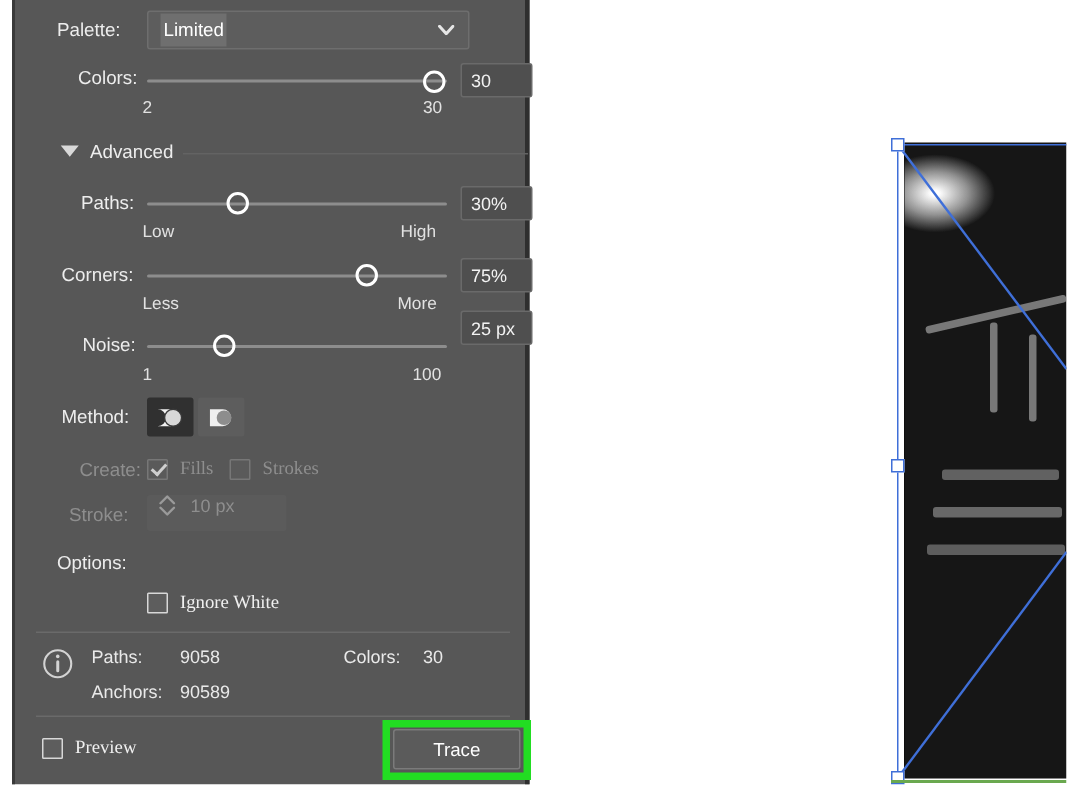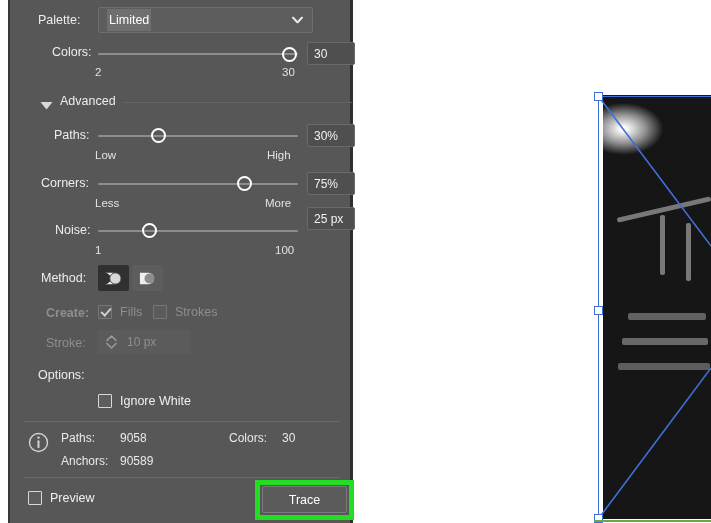--- a/index.html
+++ b/index.html
@@ -54,21 +54,21 @@
   }
   .numbox{
     position:absolute;height:23px;width:48px;
     background:#4f4f4f;border:1px solid #6a6a6a;border-radius:2px;
     box-sizing:border-box;display:flex;align-items:center;
     padding-left:6px;font-size:12px;color:#f2f2f2;
   }
   .endlab{position:absolute;font-size:11.5px;color:#e2e2e2;}
 
   
-  .adv{position:absolute;left:30px;top:94px;display:flex;align-items:flex-end;gap:7px;}
+  .adv{position:absolute;left:30px;top:94px;display:flex;align-items:flex-start;gap:7px;}
   .tri{width:13px;height:9px;}
   .adv-txt{font-size:12.5px;color:#ededed;}
   .adv-rule{
     position:absolute;left:112px;top:102px;width:230px;height:1px;background:#636363;
   }
 
   
   .methbox{
     position:absolute;display:flex;align-items:center;justify-content:center;
     width:31px;height:26px;box-sizing:border-box;border-radius:2px;
@@ -80,27 +80,27 @@
   .cb{
     width:14px;height:14px;box-sizing:border-box;
     border:1.5px solid #d8d8d8;background:#5d5d5d;border-radius:1px;
     display:inline-block;position:relative;flex:none;
   }
   .cb-dim{border-color:#777;background:#5a5a5a;}
   .cb-checked:after{
     content:"";position:absolute;left:3.5px;top:0px;width:4px;height:8px;
     border:solid #cfcfcf;border-width:0 2px 2px 0;transform:rotate(42deg);
   }
-  .cb-lab{margin-left:8px;font-size:12.5px;color:#f0f0f0;white-space:nowrap;}
+  .cb-lab{margin-left:8px;font-size:12.5px;color:#f0f0f0;white-space:nowrap;font-family:Liberation Serif, serif;}
   .cb-lab-dim{color:#8e8e8e;}
 
   
   .stepper{
     position:absolute;left:88px;top:330px;width:93px;height:24px;
-    background:#5b5b5b;border-radius:2px;display:flex;align-items:center;
+    background:#5b5b5b;border-radius:2px;display:flex;align-items:flex-start;
   }
   .spin{width:14px;margin-left:6px;display:flex;flex-direction:column;align-items:center;gap:2px;}
   .stepper .sv{margin-left:9px;font-size:12px;color:#8e8e8e;}
 
   
   .divider{position:absolute;left:14px;width:316px;height:1px;background:#6a6a6a;}
   .infoicon{position:absolute;left:18px;top:432px;width:21px;height:21px;}
   .stat{position:absolute;font-size:12px;color:#e9e9e9;white-space:nowrap;}
 
   
@@ -230,21 +230,21 @@
           <circle cx="13" cy="9" r="6" fill="#d8d8d8" stroke="#3a3a3a" stroke-width="1"></circle>
         </svg>
       </div>
       <div class="methbox meth-off" style="left:122px;top:265px;">
         <svg viewBox="0 0 22 18" width="21" height="17">
           <path d="M3 3 L12 3 A6 6 0 0 1 12 15 L3 15 Z" fill="#efefef"></path>
           <circle cx="13" cy="9" r="5.2" fill="#8d8d8d"></circle>
         </svg>
       </div>
 
-      <div class="row" style="left:36px;top:306px;font-weight:bold;">
+      <div class="row" style="left:43px;top:306px;">
         <span class="lbl lbl-dim">Create:</span>
       </div>
       <div class="row" style="left:88px;top:305px;">
         <span class="cb cb-dim cb-checked"></span>
         <span class="cb-lab cb-lab-dim">Fills</span>
       </div>
       <div class="row" style="left:143px;top:305px;">
         <span class="cb cb-dim"></span>
         <span class="cb-lab cb-lab-dim">Strokes</span>
       </div>

